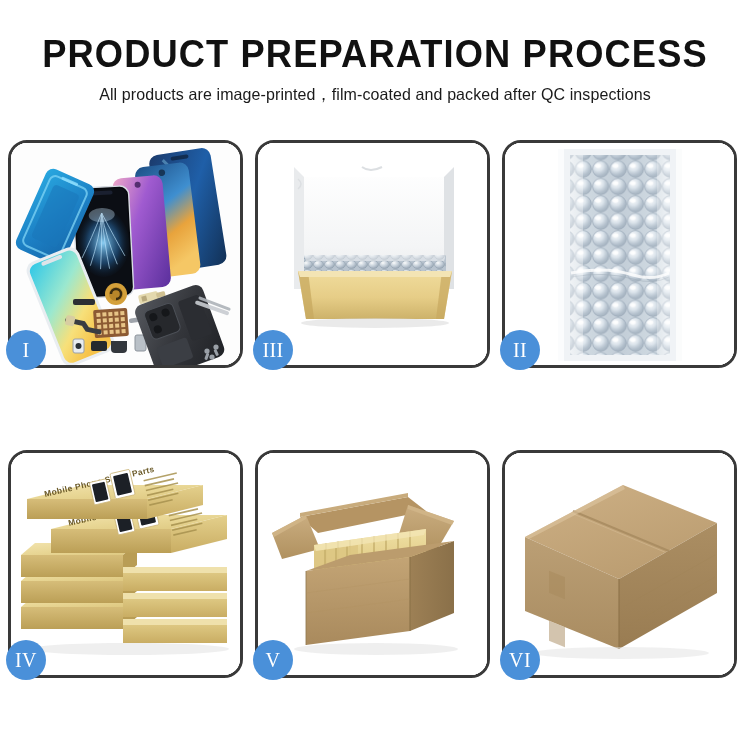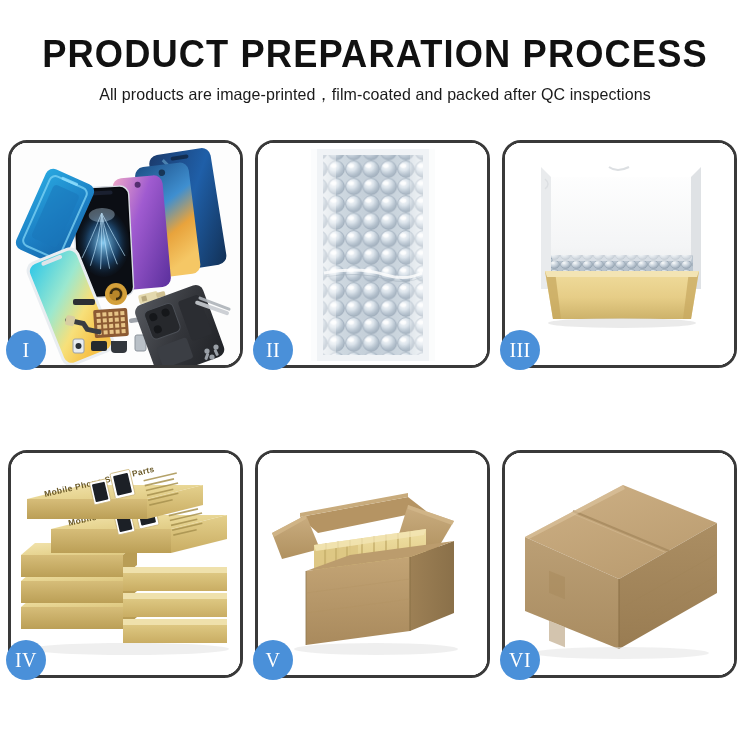--- a/index.html
+++ b/index.html
@@ -284,20 +284,70 @@
         </g>
       </svg>
     </div>
     <div class="step-badge">I</div>
   </div>
 
   <div class="step-card">
     <div class="card-photo">
       <svg viewBox="0 0 229 222" xmlns="http://www.w3.org/2000/svg">
         <defs>
+          <linearGradient id="lidwhite" x1="0" y1="0" x2="0" y2="1">
+            <stop offset="0%" stop-color="#ffffff"></stop>
+              <stop offset="65%" stop-color="#f4f5f6"></stop>
+              <stop offset="100%" stop-color="#e6e8ea"></stop>
+          </linearGradient>
+          <linearGradient id="yellowfront" x1="0" y1="0" x2="0" y2="1">
+            <stop offset="0%" stop-color="#f0dc9c"></stop>
+              <stop offset="55%" stop-color="#e6cd87"></stop>
+              <stop offset="100%" stop-color="#cdb26a"></stop>
+          </linearGradient>
+          <radialGradient id="bub3" cx="0.35" cy="0.3" r="0.7">
+            <stop offset="0%" stop-color="#ffffff" stop-opacity="0.95"></stop>
+            <stop offset="60%" stop-color="#c6d0da" stop-opacity="0.8"></stop>
+            <stop offset="100%" stop-color="#93a2b1" stop-opacity="0.7"></stop>
+          </radialGradient>
+          <pattern id="bubgrid3" x="0" y="0" width="11" height="9" patternUnits="userSpaceOnUse">
+            <ellipse cx="5.5" cy="4.5" rx="5" ry="4" fill="url(#bub3)" stroke="#8b9aa8" stroke-width="0.5"></ellipse>
+          </pattern>
+        </defs>
+        <rect width="229" height="222" fill="#ffffff"></rect>
+
+        <path d="M36 24 L196 24 L196 146 L36 146 Z" fill="url(#lidwhite)"></path>
+        <path d="M36 24 L196 24 L196 34 L36 34 Z" fill="#ffffff"></path>
+        <path d="M36 24 L46 34 L46 146 L36 146 Z" fill="#e9ebed"></path>
+        <path d="M186 34 L196 24 L196 146 L186 146 Z" fill="#dfe2e5"></path>
+
+        <path d="M104 24 q8 6 20 0" stroke="#dcdfe2" stroke-width="2" fill="none"></path>
+        <path d="M40 36 q6 5 0 10" stroke="#dcdfe2" stroke-width="1.5" fill="none"></path>
+
+        <path d="M46 112 L188 112 L188 140 L46 140 Z" fill="#b9c4cf"></path>
+        <path d="M46 112 L188 112 L188 140 L46 140 Z" fill="url(#bubgrid3)"></path>
+        <path d="M46 112 L188 112 L186 118 L48 118 Z" fill="#ffffff" opacity="0.45"></path>
+
+        <path d="M40 128 L194 128 L186 176 L48 176 Z" fill="url(#yellowfront)"></path>
+
+        <path d="M40 128 L48 176 L56 176 L50 128 Z" fill="#c7a85f" opacity="0.75"></path>
+        <path d="M194 128 L186 176 L178 176 L184 128 Z" fill="#c7a85f" opacity="0.7"></path>
+
+        <path d="M40 128 L194 128 L192 134 L42 134 Z" fill="#f3e4b4"></path>
+
+        <ellipse cx="117" cy="180" rx="74" ry="5" fill="#d8d8d8" opacity="0.55"></ellipse>
+      </svg>
+    </div>
+    <div class="step-badge">III</div>
+  </div>
+
+  <div class="step-card">
+    <div class="card-photo">
+      <svg viewBox="0 0 229 222" xmlns="http://www.w3.org/2000/svg">
+        <defs>
           <radialGradient id="bub" cx="0.36" cy="0.3" r="0.72">
             <stop offset="0%" stop-color="#ffffff" stop-opacity="0.98"></stop>
             <stop offset="42%" stop-color="#dfe7ee" stop-opacity="0.82"></stop>
             <stop offset="82%" stop-color="#a8b6c4" stop-opacity="0.72"></stop>
             <stop offset="100%" stop-color="#8f9fae" stop-opacity="0.55"></stop>
           </radialGradient>
           <linearGradient id="wrapbg" x1="0" y1="0" x2="1" y2="0">
             <stop offset="0%" stop-color="#e8edf1"></stop>
               <stop offset="18%" stop-color="#ced8e0"></stop>
             <stop offset="50%" stop-color="#c2cdd7"></stop>
@@ -326,70 +376,20 @@
         <rect x="171" y="6" width="6" height="212" fill="#ffffff" opacity="0.7"></rect>
       </svg>
     </div>
     <div class="step-badge">II</div>
   </div>
 
   <div class="step-card">
     <div class="card-photo">
       <svg viewBox="0 0 229 222" xmlns="http://www.w3.org/2000/svg">
         <defs>
-          <linearGradient id="lidwhite" x1="0" y1="0" x2="0" y2="1">
-            <stop offset="0%" stop-color="#ffffff"></stop>
-              <stop offset="65%" stop-color="#f4f5f6"></stop>
-              <stop offset="100%" stop-color="#e6e8ea"></stop>
-          </linearGradient>
-          <linearGradient id="yellowfront" x1="0" y1="0" x2="0" y2="1">
-            <stop offset="0%" stop-color="#f0dc9c"></stop>
-              <stop offset="55%" stop-color="#e6cd87"></stop>
-              <stop offset="100%" stop-color="#cdb26a"></stop>
-          </linearGradient>
-          <radialGradient id="bub3" cx="0.35" cy="0.3" r="0.7">
-            <stop offset="0%" stop-color="#ffffff" stop-opacity="0.95"></stop>
-            <stop offset="60%" stop-color="#c6d0da" stop-opacity="0.8"></stop>
-            <stop offset="100%" stop-color="#93a2b1" stop-opacity="0.7"></stop>
-          </radialGradient>
-          <pattern id="bubgrid3" x="0" y="0" width="11" height="9" patternUnits="userSpaceOnUse">
-            <ellipse cx="5.5" cy="4.5" rx="5" ry="4" fill="url(#bub3)" stroke="#8b9aa8" stroke-width="0.5"></ellipse>
-          </pattern>
-        </defs>
-        <rect width="229" height="222" fill="#ffffff"></rect>
-
-        <path d="M36 24 L196 24 L196 146 L36 146 Z" fill="url(#lidwhite)"></path>
-        <path d="M36 24 L196 24 L196 34 L36 34 Z" fill="#ffffff"></path>
-        <path d="M36 24 L46 34 L46 146 L36 146 Z" fill="#e9ebed"></path>
-        <path d="M186 34 L196 24 L196 146 L186 146 Z" fill="#dfe2e5"></path>
-
-        <path d="M104 24 q8 6 20 0" stroke="#dcdfe2" stroke-width="2" fill="none"></path>
-        <path d="M40 36 q6 5 0 10" stroke="#dcdfe2" stroke-width="1.5" fill="none"></path>
-
-        <path d="M46 112 L188 112 L188 140 L46 140 Z" fill="#b9c4cf"></path>
-        <path d="M46 112 L188 112 L188 140 L46 140 Z" fill="url(#bubgrid3)"></path>
-        <path d="M46 112 L188 112 L186 118 L48 118 Z" fill="#ffffff" opacity="0.45"></path>
-
-        <path d="M40 128 L194 128 L186 176 L48 176 Z" fill="url(#yellowfront)"></path>
-
-        <path d="M40 128 L48 176 L56 176 L50 128 Z" fill="#c7a85f" opacity="0.75"></path>
-        <path d="M194 128 L186 176 L178 176 L184 128 Z" fill="#c7a85f" opacity="0.7"></path>
-
-        <path d="M40 128 L194 128 L192 134 L42 134 Z" fill="#f3e4b4"></path>
-
-        <ellipse cx="117" cy="180" rx="74" ry="5" fill="#d8d8d8" opacity="0.55"></ellipse>
-      </svg>
-    </div>
-    <div class="step-badge">III</div>
-  </div>
-
-  <div class="step-card">
-    <div class="card-photo">
-      <svg viewBox="0 0 229 222" xmlns="http://www.w3.org/2000/svg">
-        <defs>
           <linearGradient id="lidTop" x1="0" y1="0" x2="1" y2="1">
             <stop offset="0%" stop-color="#f2e3ad"></stop>
               <stop offset="50%" stop-color="#e8d694"></stop>
               <stop offset="100%" stop-color="#ddc77f"></stop>
           </linearGradient>
           <linearGradient id="sideFace" x1="0" y1="0" x2="0" y2="1">
             <stop offset="0%" stop-color="#e4d08c"></stop>
               <stop offset="100%" stop-color="#c9ad63"></stop>
           </linearGradient>
           <linearGradient id="endFace" x1="0" y1="0" x2="0" y2="1">

